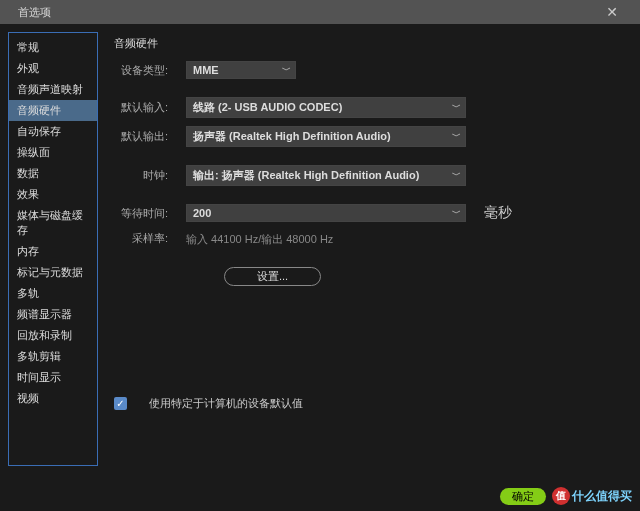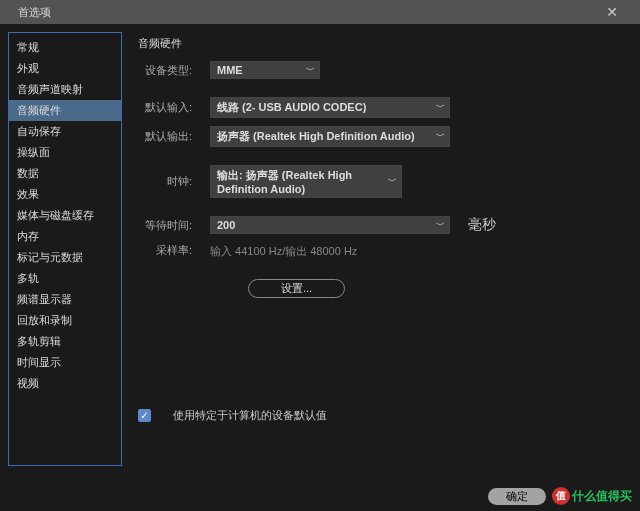--- a/index.html
+++ b/index.html
@@ -1,43 +1,43 @@
 <!DOCTYPE html>
 <html><head>
 <meta charset="utf-8">
 <style>
   * { box-sizing: border-box; margin: 0; padding: 0; font-family: "Microsoft YaHei", sans-serif; }
   body { background: #1a1a1a; width: 640px; height: 511px; overflow: hidden; position: relative; }
   .titlebar { height: 24px; background: #535353; display: flex; align-items: center; padding: 0 18px; color: #ddd; font-size: 11px; justify-content: space-between; }
   .close-x { color: #ccc; font-size: 14px; cursor: pointer; padding: 0 4px; }
   .content { display: flex; padding: 8px; gap: 8px; height: 450px; }
-  .sidebar { width: 114px; border: 1px solid #3a6db5; padding: 4px 0; overflow-y: auto; }
+  .sidebar { width: 90px; border: 1px solid #3a6db5; padding: 4px 0; overflow-y: auto; }
   .sidebar-item { color: #ddd; font-size: 11px; padding: 3px 8px; cursor: pointer; }
   .sidebar-item.selected { background: #4a6a8a; }
   .main { flex: 1; padding: 4px 8px; color: #ddd; font-size: 11px; }
   .section-title { color: #ddd; margin-bottom: 10px; }
   .row { display: flex; align-items: center; margin-bottom: 8px; gap: 18px; }
   .lbl { width: 54px; text-align: right; color: #aaa; font-size: 11px; }
   .dropdown { background: #404040; border: 1px solid #444; color: #ddd; padding: 2px 18px 2px 6px; font-size: 11px; position: relative; cursor: pointer; display: flex; align-items: center; justify-content: space-between; font-weight: bold; }
   .dropdown.w1 { width: 110px; }
-  .dropdown.w2 { width: 240px; }
-  .dropdown.w3 { width: 192px; align-items: center; }
+  .dropdown.w2 { width: 280px; }
+  .dropdown.w3 { width: 280px; align-items: center; }
   .dd-arrow { position: absolute; right: 4px; font-size: 9px; color: #aaa; }
   .spacer { height: 10px; }
   .suffix { color: #ccc; font-size: 14px; }
   .info { color: #888; font-size: 11px; margin-left: 62px; margin-top: 2px; }
   .btn-settings { margin: 12px auto 0 110px; border: 1px solid #888; border-radius: 10px; padding: 1px 32px; color: #ddd; font-size: 11px; background: transparent; cursor: pointer; display: inline-block; }
   .checkbox-row { display: flex; align-items: center; gap: 6px; margin-top: 110px; }
   .chk { width: 13px; height: 13px; background: #5a8ac8; border-radius: 2px; display: flex; align-items: center; justify-content: center; color: #fff; font-size: 10px; cursor: pointer; }
   .chk-lbl { color: #ccc; font-size: 11px; margin-left: 16px; }
   .footer { position: absolute; bottom: 6px; right: 8px; display: flex; align-items: center; gap: 6px; }
-  .btn-ok { background: #a3a3a3; color: #000; border-radius: 10px; padding: 1px 18px; font-size: 11px; cursor: pointer; border: none; }
+  .btn-ok { background: #84cc16; color: #000; border-radius: 10px; padding: 1px 12px; font-size: 11px; cursor: pointer; border: none; }
   .wm { display: flex; align-items: center; gap: 2px; }
   .wm-circle { width: 18px; height: 18px; border-radius: 50%; background: #d03030; color: #fff; font-size: 10px; display: flex; align-items: center; justify-content: center; font-weight: bold; }
-  .wm-text { color: #22c55e; font-size: 12px; font-weight: bold; }
+  .wm-text { color: #7dd3fc; font-size: 12px; font-weight: bold; }
 </style>
 </head>
 <body>
 
 <div class="titlebar">
   <span>首选项</span>
   <span class="close-x">✕</span>
 </div>
 
 <div class="content">

